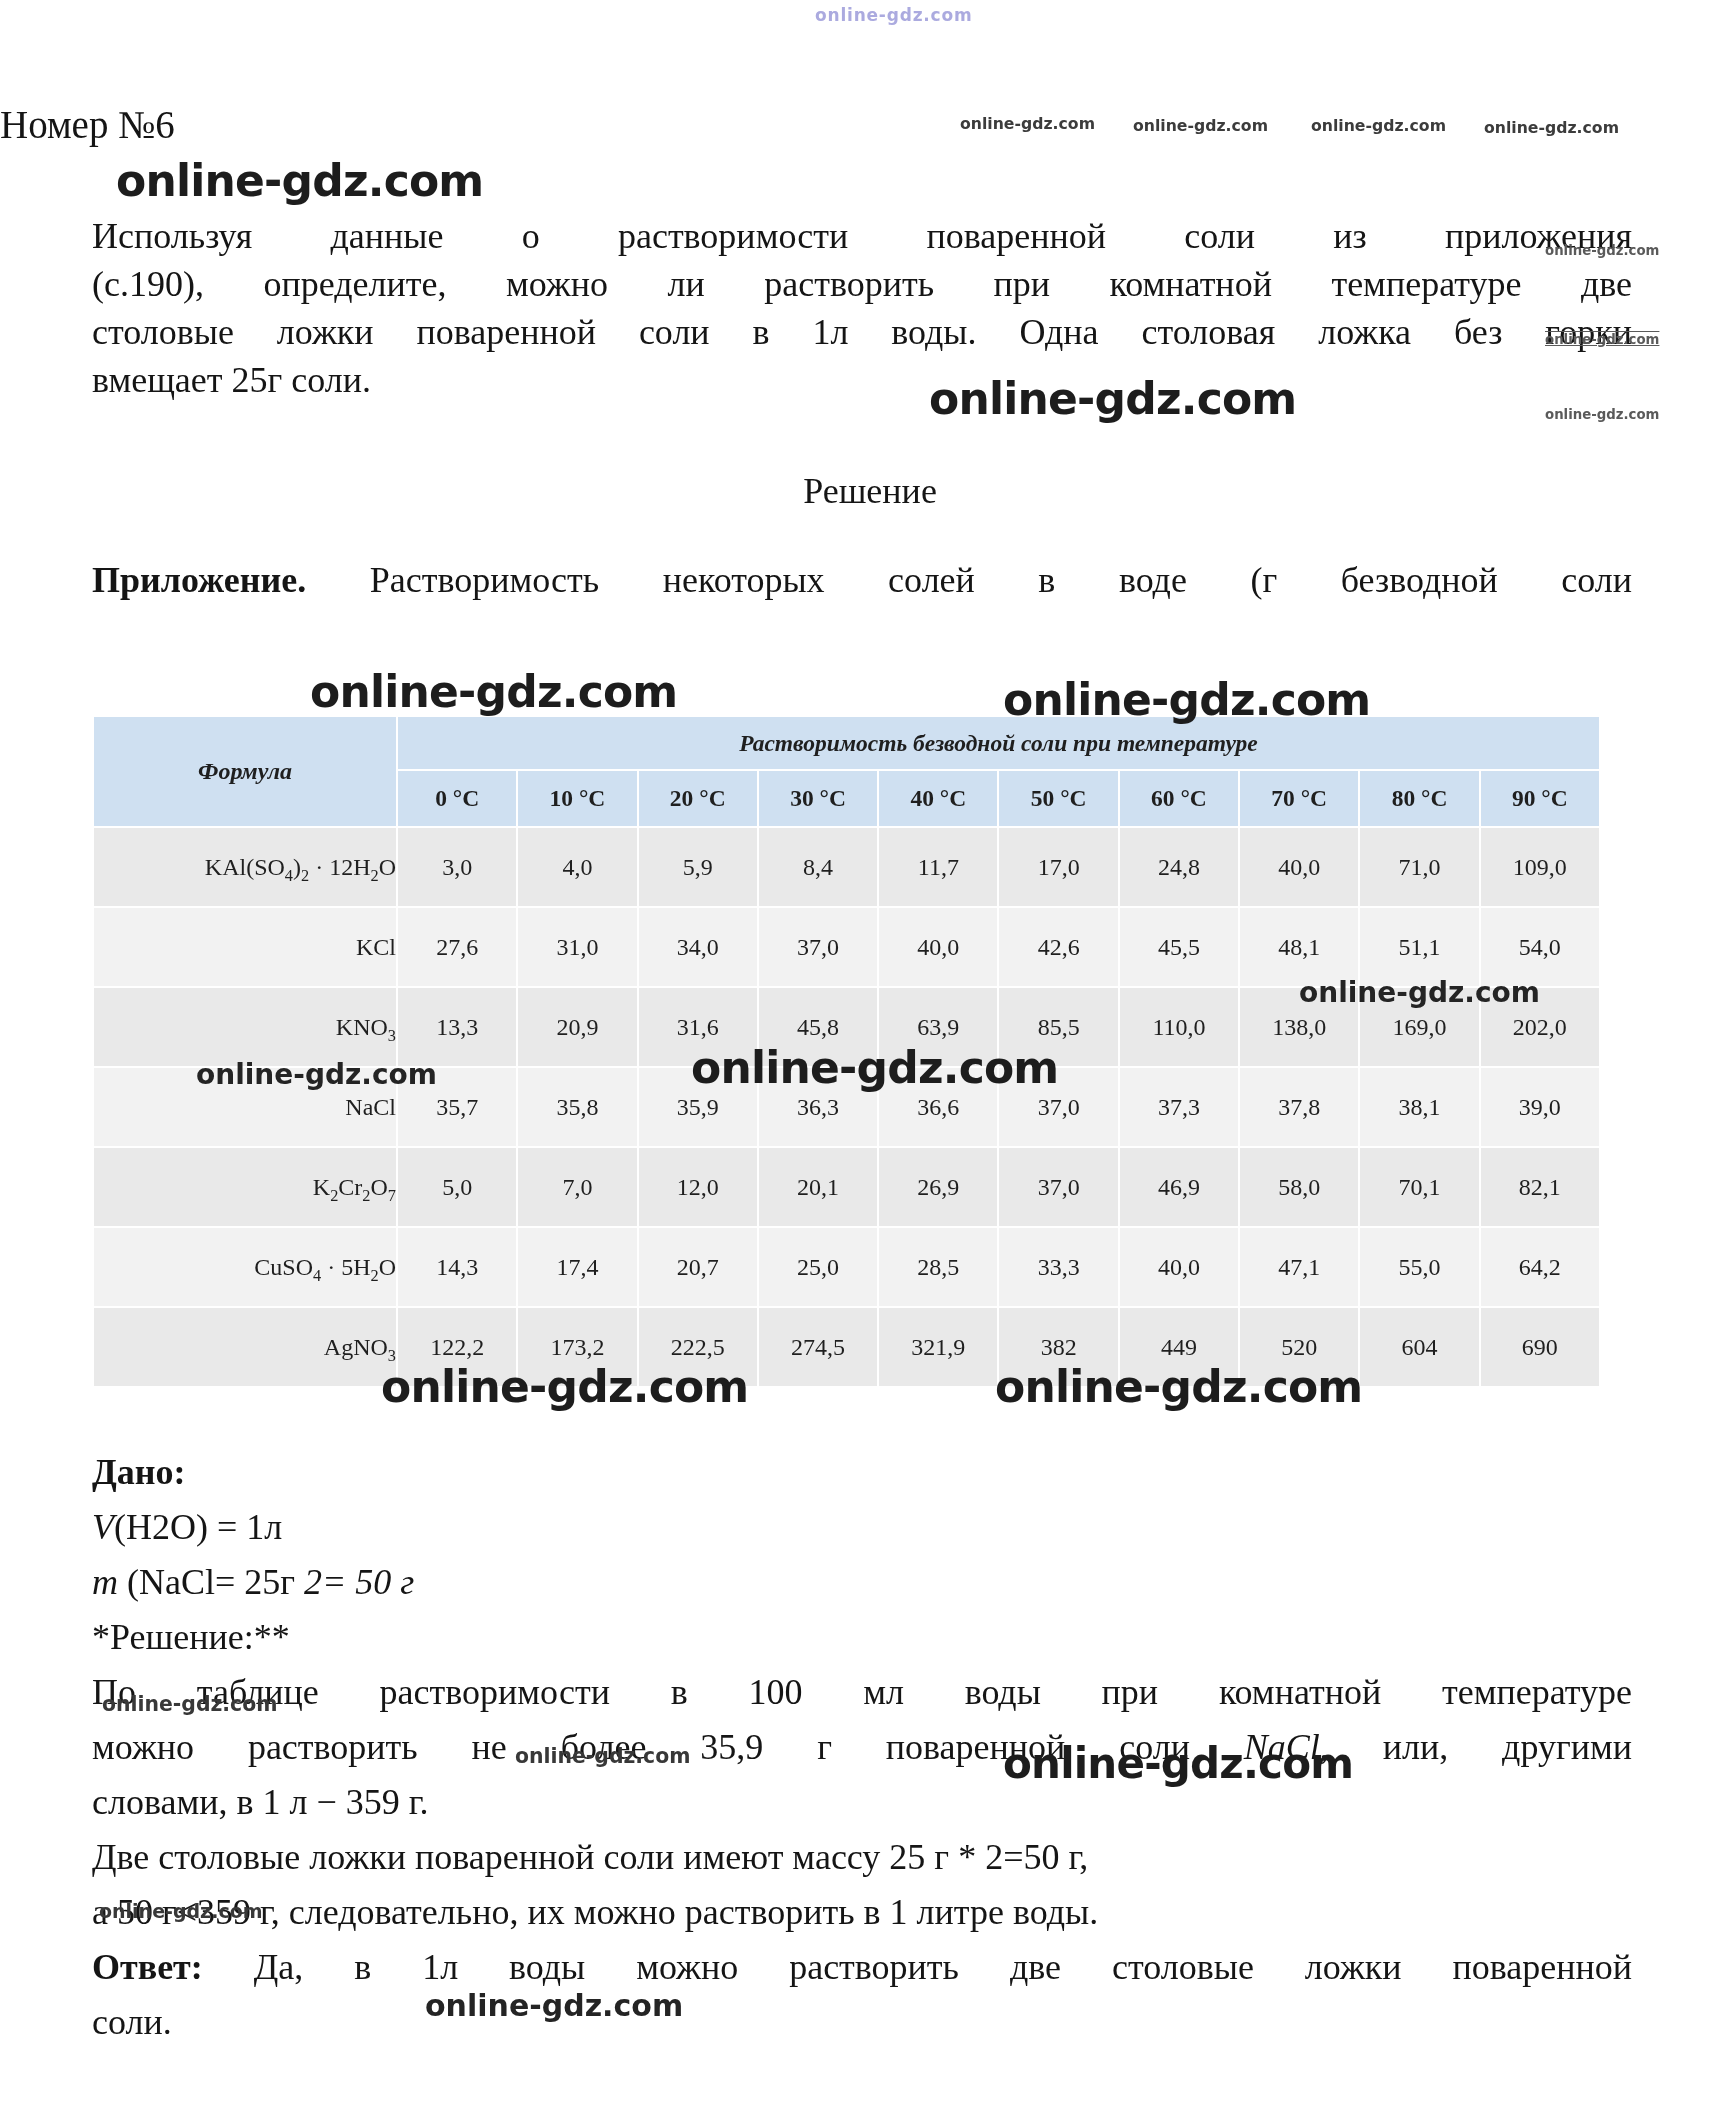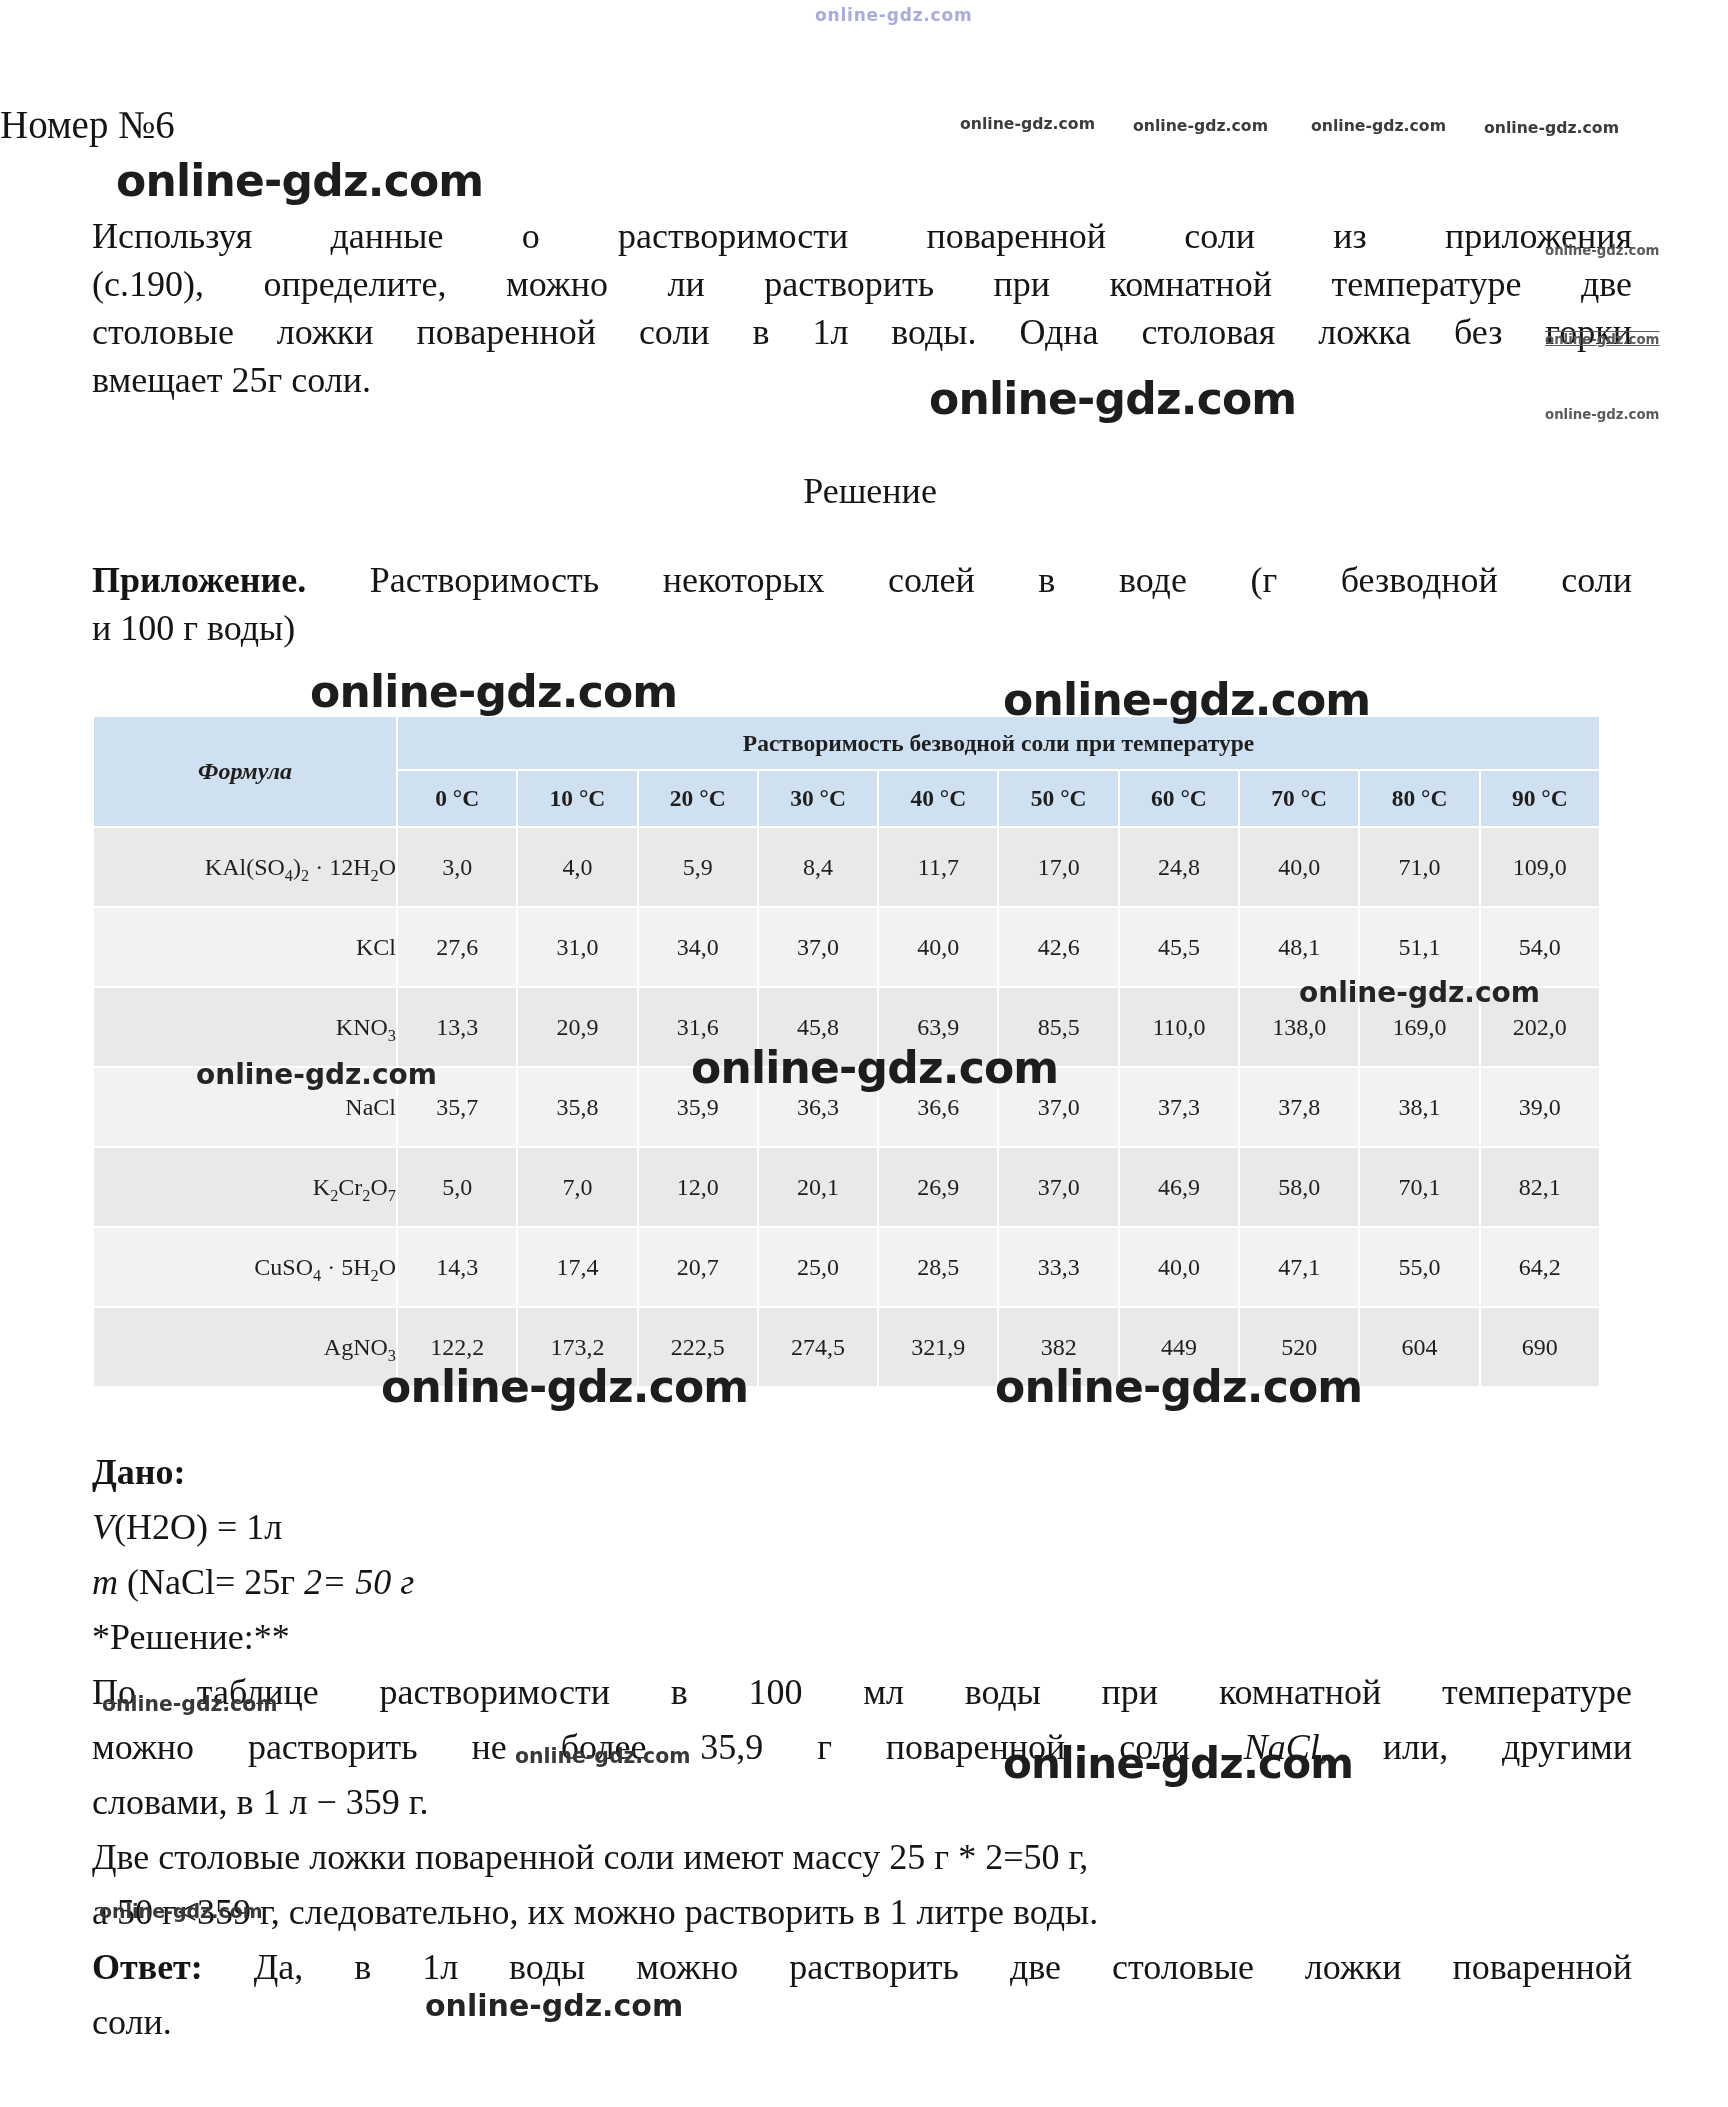--- a/index.html
+++ b/index.html
@@ -14,21 +14,21 @@
   .solution-heading{position:absolute;top:464px;left:0;width:100%;text-align:center;
                     font-size:36px;font-weight:normal;margin:6px;}
   .appendix{position:absolute;top:556px;left:92px;width:1540px;font-size:36px;line-height:48px;}
 
   .solubility-table{position:absolute;top:715px;left:92px;width:1509px;
                     border-collapse:separate;border-spacing:2.4px;table-layout:fixed;
                     font-size:24px;color:#1f1f1f;background:#ffffff;}
   .solubility-table th,.solubility-table td{vertical-align:middle;padding:0;}
   .solubility-table thead th{background:var(--table-header-bg,#cfe0f1);font-weight:bold;}
   .formula-head{width:302px;font-size:24px;font-style:italic;}
-  .span-head{height:52px;font-size:23.5px;}
+  .span-head{height:52px;font-size:23.5px;font-style:italic;}
   .temp-cell{height:55px;font-size:23.5px;}
   .solubility-table tbody td{text-align:center;height:78px;background:var(--row-dark,#e9e9e9);}
   .solubility-table tbody tr:nth-child(even) td{background:var(--row-light,#f2f2f2);}
   .solubility-table tbody td.formula-cell{text-align:right;padding-left:21px;}
   .solubility-table sub{font-size:68%;line-height:0;}
 
   .given{position:absolute;top:1445px;left:92px;width:1540px;font-size:36px;line-height:55px;}
 
   .wm{position:absolute;font-family:"DejaVu Sans","Liberation Sans",sans-serif;
       font-weight:bold;white-space:nowrap;z-index:6;}
@@ -76,21 +76,20 @@
     <div class="jline">столовые ложки поваренной соли в 1л воды. Одна столовая ложка без горки</div>
     <div>вмещает 25г соли.</div>
   </div>
 
   <h2 class="solution-heading">Решение</h2>
 
   <div class="appendix">
     <div class="jline">
       <b>Приложение.</b><span> Растворимость некоторых солей в воде (г безводной соли</span>
     </div>
-    <div>и 100 г воды)</div>
   </div>
 
   <table class="solubility-table">
     <thead>
       <tr>
         <th class="formula-head" rowspan="2">Формула</th>
         <th class="span-head" colspan="10">Растворимость безводной соли при температуре</th>
       </tr>
       <tr id="temps-row">
           <th class="temp-cell">0 °С</th>

